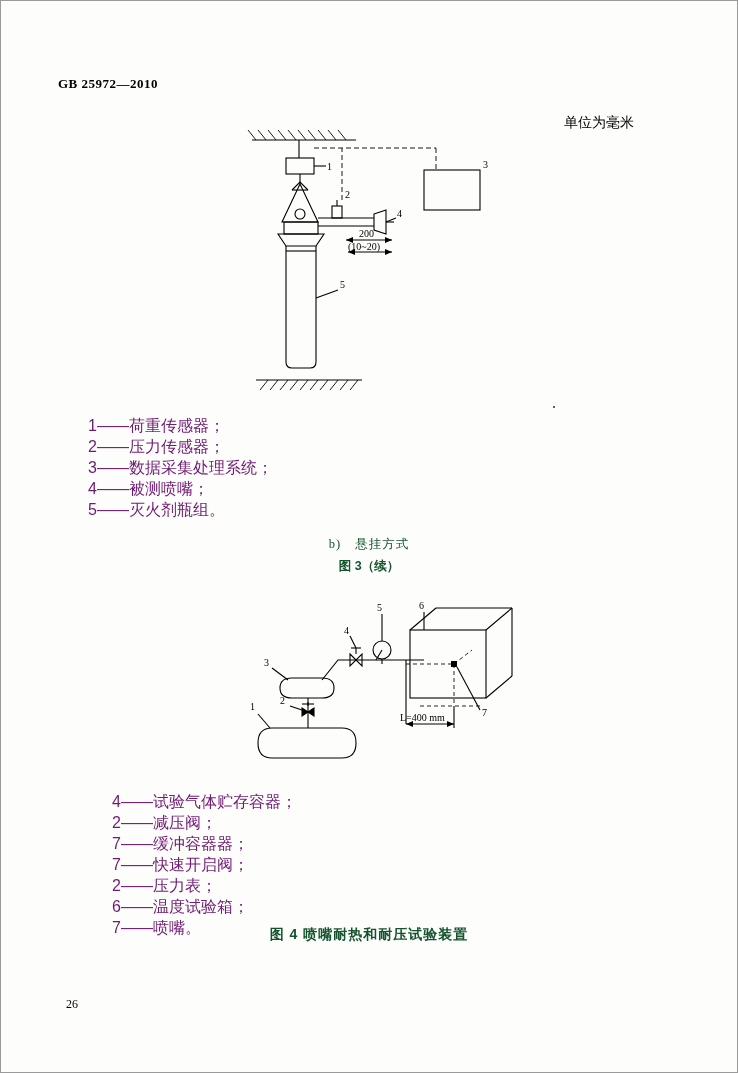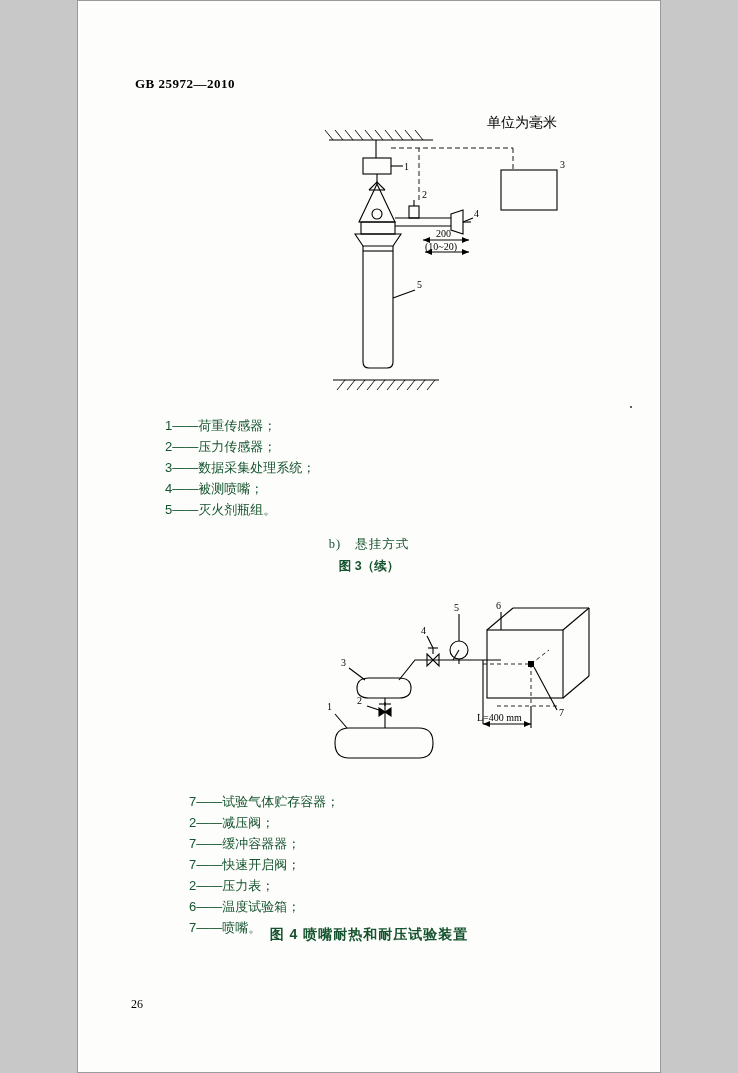--- a/index.html
+++ b/index.html
@@ -5,21 +5,21 @@
   html, body {
     margin: 0;
     padding: 0;
     background: #c8c8c8;
   }
   body {
     font-family: "Liberation Sans", sans-serif;
   }
   .page {
     position: relative;
-    width: 584px;
+    width: 738px;
     height: 1073px;
     background: #fdfdfb;
     overflow: hidden;
     margin: 0 auto;
   }
   .page-border {
     position: absolute;
     left: 0; top: 0; right: 0; bottom: 0;
     border: 1px solid #9a9a9a;
     pointer-events: none;
@@ -39,43 +39,43 @@
   .unit-note {
     position: absolute;
     right: 104px;
     top: 114px;
     font-size: 14px;
     color: #000;
   }
 
   .legend {
     position: absolute;
-    font-size: 13px;
+    font-size: 16px;
     line-height: 21px;
-    color: #14532d;
+    color: #701a75;
     white-space: nowrap;
   }
   .legend-1 { left: 88px; top: 415px; }
   .legend-2 { left: 112px; top: 791px; }
 
   .caption {
     position: absolute;
     font-size: 12.5px;
     color: #14532d;
     text-align: center;
     white-space: nowrap;
   }
   .cap-b { left: 0; right: 0; top: 536px; letter-spacing: 1px; }
   .cap-b span.lbl { margin-right: 14px; font-family: "Liberation Serif", serif; }
   .cap-fig3 { left: 0; right: 0; top: 558px; font-weight: bold; text-align: center; }
   .cap-fig4 { left: 0; right: 0; top: 926px; font-weight: bold; font-size: 14px; letter-spacing: 1px; }
 
   .page-num {
     position: absolute;
-    left: 54px;
+    left: 66px;
     top: 997px;
     font-family: "Liberation Serif", serif;
     font-size: 12px;
     color: #000;
   }
 
   .fig {
     position: absolute;
   }
   #fig3 { left: 196px; top: 118px; }
@@ -268,21 +268,21 @@
       <text x="54" y="78">3</text>
       <text x="134" y="46">4</text>
       <text x="167" y="23">5</text>
       <text x="209" y="21">6</text>
       <text x="272" y="128">7</text>
       <text x="190" y="133">L=400 mm</text>
     </g>
   </svg>
 
   <div class="legend legend-2">
-    <div>7——试验气体贮存容器；</div>
+    <div>4——试验气体贮存容器；</div>
     <div>2——减压阀；</div>
     <div>7——缓冲容器器；</div>
     <div>7——快速开启阀；</div>
     <div>2——压力表；</div>
     <div>6——温度试验箱；</div>
     <div>7——喷嘴。</div>
   </div>
 
   <div class="caption cap-fig4">图 4  喷嘴耐热和耐压试验装置</div>
 

